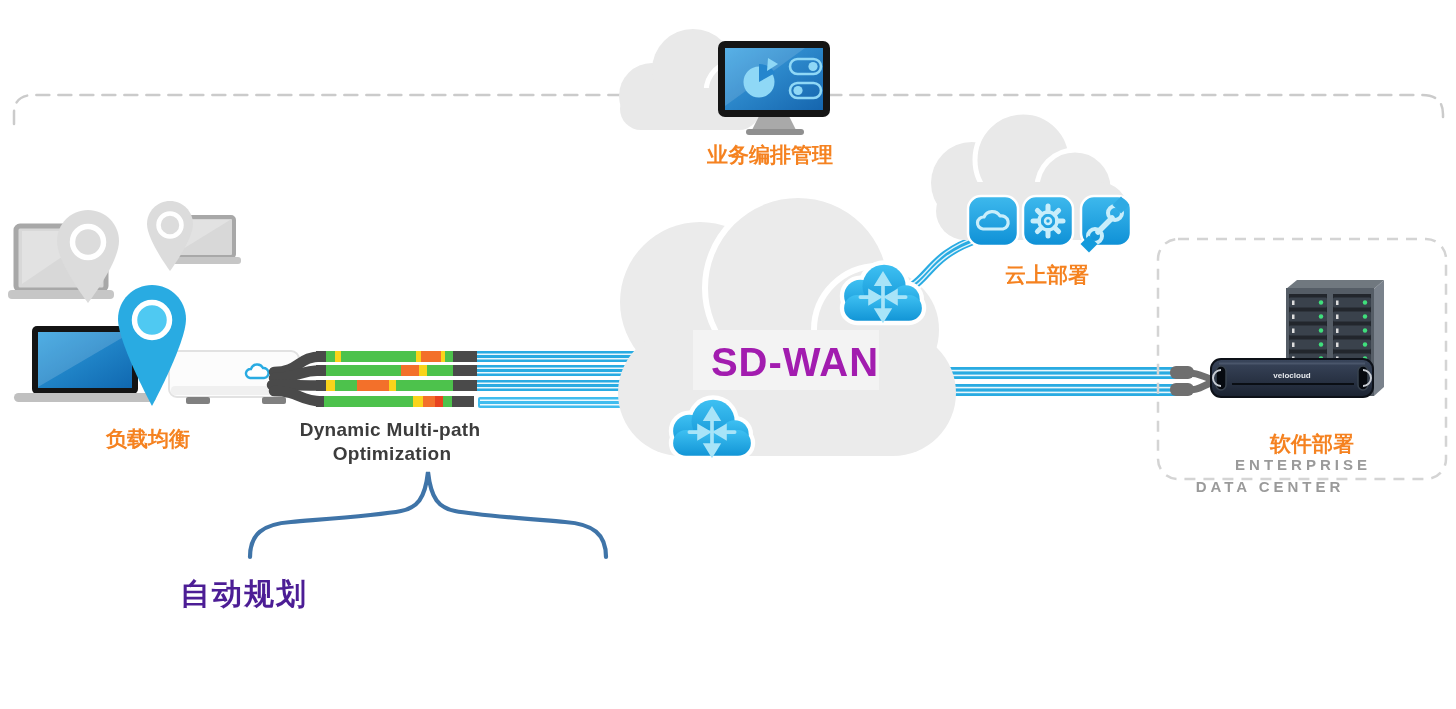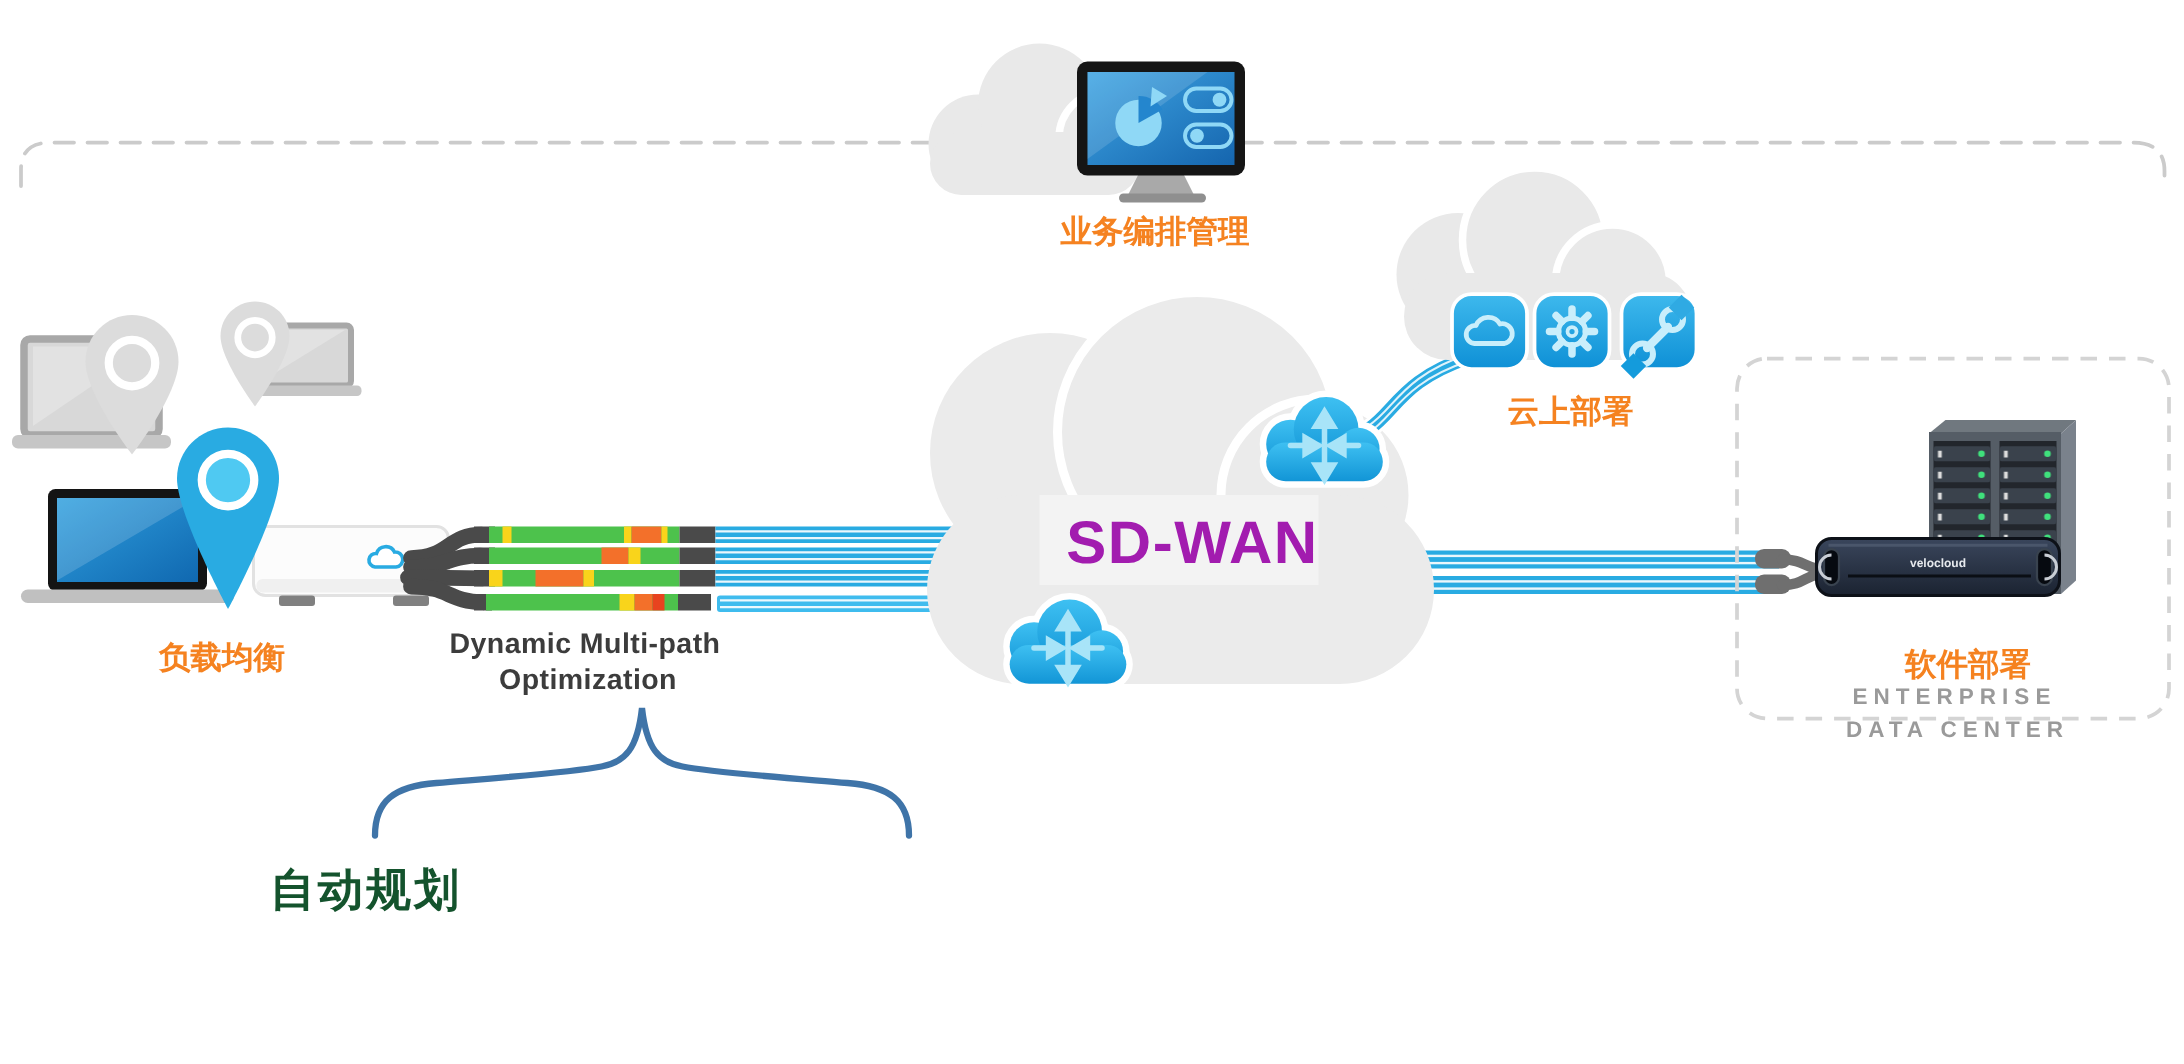--- a/index.html
+++ b/index.html
@@ -4,21 +4,21 @@
 <style>
   html,body{margin:0;padding:0;background:#ffffff;}
   #stage{position:relative;width:1456px;height:709px;background:#ffffff;overflow:hidden;
          font-family:"Liberation Sans","DejaVu Sans",sans-serif;}
   #art{position:absolute;left:0;top:0;}
   .lbl{position:absolute;font-weight:700;transform:translateX(-50%);white-space:nowrap;line-height:1.1;}
   .orange{color:#F58220;font-size:21px;}
   .sdwan{color:#a21caf;font-size:40px;letter-spacing:1px;}
   .dmpo{color:#3C3C3C;font-size:19px;letter-spacing:.3px;}
   .dcname{color:#9A9A9A;font-size:15px;letter-spacing:4px;}
-  .feature{color:#14532d;font-size:30px;letter-spacing:2px;}
+  .feature{color:#4c1d95;font-size:30px;letter-spacing:2px;}
 </style>
 </head>
 <body>
 
 <div id="stage">
 
 <svg id="art" width="1456" height="709" viewBox="0 0 1456 709">
   <defs>
     <linearGradient id="monScr" x1="0" y1="0" x2="1" y2="1">
       <stop offset="0" stop-color="#3FA5E3"></stop>
@@ -313,16 +313,16 @@
 </svg>
 
 <div class="lbl orange" style="left:770px;top:143px;">业务编排管理</div>
 <div class="lbl orange" style="left:148px;top:427px;">负载均衡</div>
 <div class="lbl dmpo" style="left:390px;top:420px;">Dynamic Multi-path</div>
 <div class="lbl dmpo" style="left:392px;top:444px;">Optimization</div>
 <div class="lbl sdwan" style="left:795px;top:340px;">SD-WAN</div>
 <div class="lbl orange" style="left:1047px;top:263px;">云上部署</div>
 <div class="lbl orange" style="left:1312px;top:432px;">软件部署</div>
 <div class="lbl dcname" style="left:1303px;top:457px;">ENTERPRISE</div>
-<div class="lbl dcname" style="left:1305px;top:479px;">DATA CENTER</div>
+<div class="lbl dcname" style="left:1270px;top:479px;">DATA CENTER</div>
 <div class="lbl feature" style="left:244px;top:577px;">自动规划</div>
 
 </div>
 
 </body></html>

